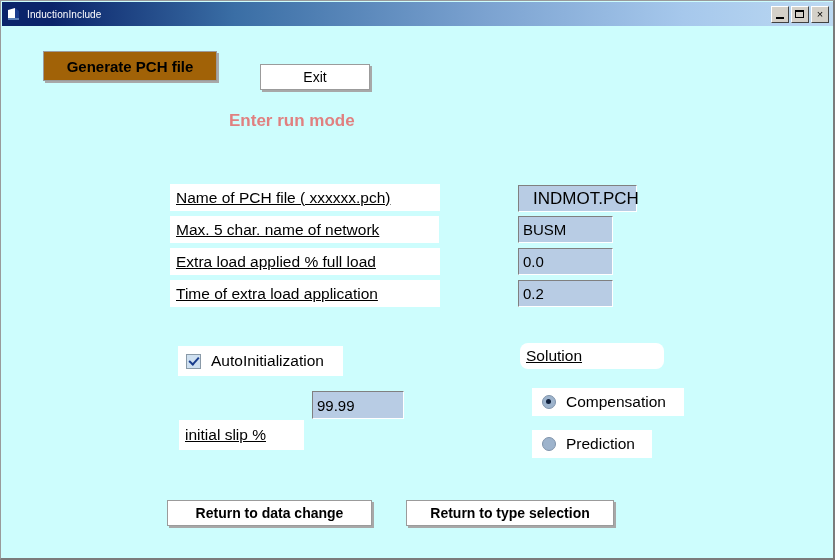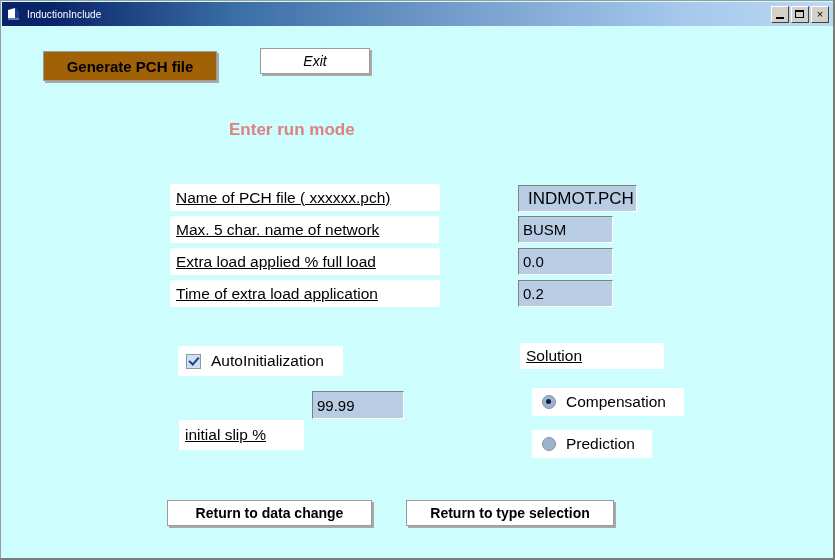--- a/index.html
+++ b/index.html
@@ -138,21 +138,21 @@
     border: 1px solid #ffffff;
     border-left-color: #808080;
     border-top-color: #808080;
     display: flex;
     align-items: center;
     font-size: 15px;
     color: #000;
     padding-left: 4px;
     white-space: nowrap;
   }
-  .field.big { font-size: 17px; padding-left: 9px; }
+  .field.big { font-size: 17px; padding-left: 14px; }
 
   .heading {
     color: #e08080;
     font-weight: bold;
     font-size: 17px;
     white-space: nowrap;
   }
 
   
   .chk-row {
@@ -232,23 +232,23 @@
       <span class="win-btn">
         <span class="g">×</span>
       </span>
     </span>
   </div>
 
   <div class="client">
 
     <div class="abs btn yellow" style="left:41px; top:25px; width:174px; height:30px;">Generate PCH  file</div>
 
-    <div class="abs btn" style="left:258px; top:22px; width:110px; height:26px;font-style:italic;">Exit</div>
-
-    <div class="abs heading" style="left:227px; top:94px;">Enter run mode</div>
+    <div class="abs btn" style="left:258px; top:38px; width:110px; height:26px;">Exit</div>
+
+    <div class="abs heading" style="left:227px; top:85px;">Enter run mode</div>
 
     <div class="abs plate" style="left:168px; top:158px; width:270px; height:27px;">Name of PCH file ( xxxxxx.pch)</div>
     <div class="abs field big" style="left:516px; top:159px; width:119px; height:27px;">INDMOT.PCH</div>
 
     <div class="abs plate" style="left:168px; top:190px; width:269px; height:27px;">Max. 5 char. name of  network</div>
     <div class="abs plate" style="left:168px; top:222px; width:270px; height:27px;">Extra load applied % full load</div>
 
     <div class="abs field" style="left:516px; top:190px; width:95px; height:27px;">BUSM</div>
     <div class="abs field" style="left:516px; top:222px; width:95px; height:27px;">0.0</div>
 
@@ -256,21 +256,21 @@
     <div class="abs field" style="left:516px; top:254px; width:95px; height:27px;">0.2</div>
 
     <div class="abs chk-row" style="left:176px; top:320px; width:165px; height:30px;">
       <span class="chk-box"></span>
       <span>AutoInitialization</span>
     </div>
 
     <div class="abs plate" style="left:177px; top:366px; width:125px; height:30px;margin-top:28px;">initial slip %</div>
     <div class="abs field" style="left:310px; top:365px; width:92px; height:28px;">99.99</div>
 
-    <div class="abs plate" style="left:518px; top:317px; width:144px; height:26px;">Solution</div>
+    <div class="abs plate" style="left:518px; top:317px; width:144px; height:26px;border-radius:8px;">Solution</div>
 
     <div class="abs radio-row" style="left:530px; top:362px; width:152px; height:28px;">
       <span class="radio-dot on"></span>
       <span>Compensation</span>
     </div>
 
     <div class="abs radio-row" style="left:530px; top:404px; width:120px; height:28px;">
       <span class="radio-dot"></span>
       <span>Prediction</span>
     </div>

